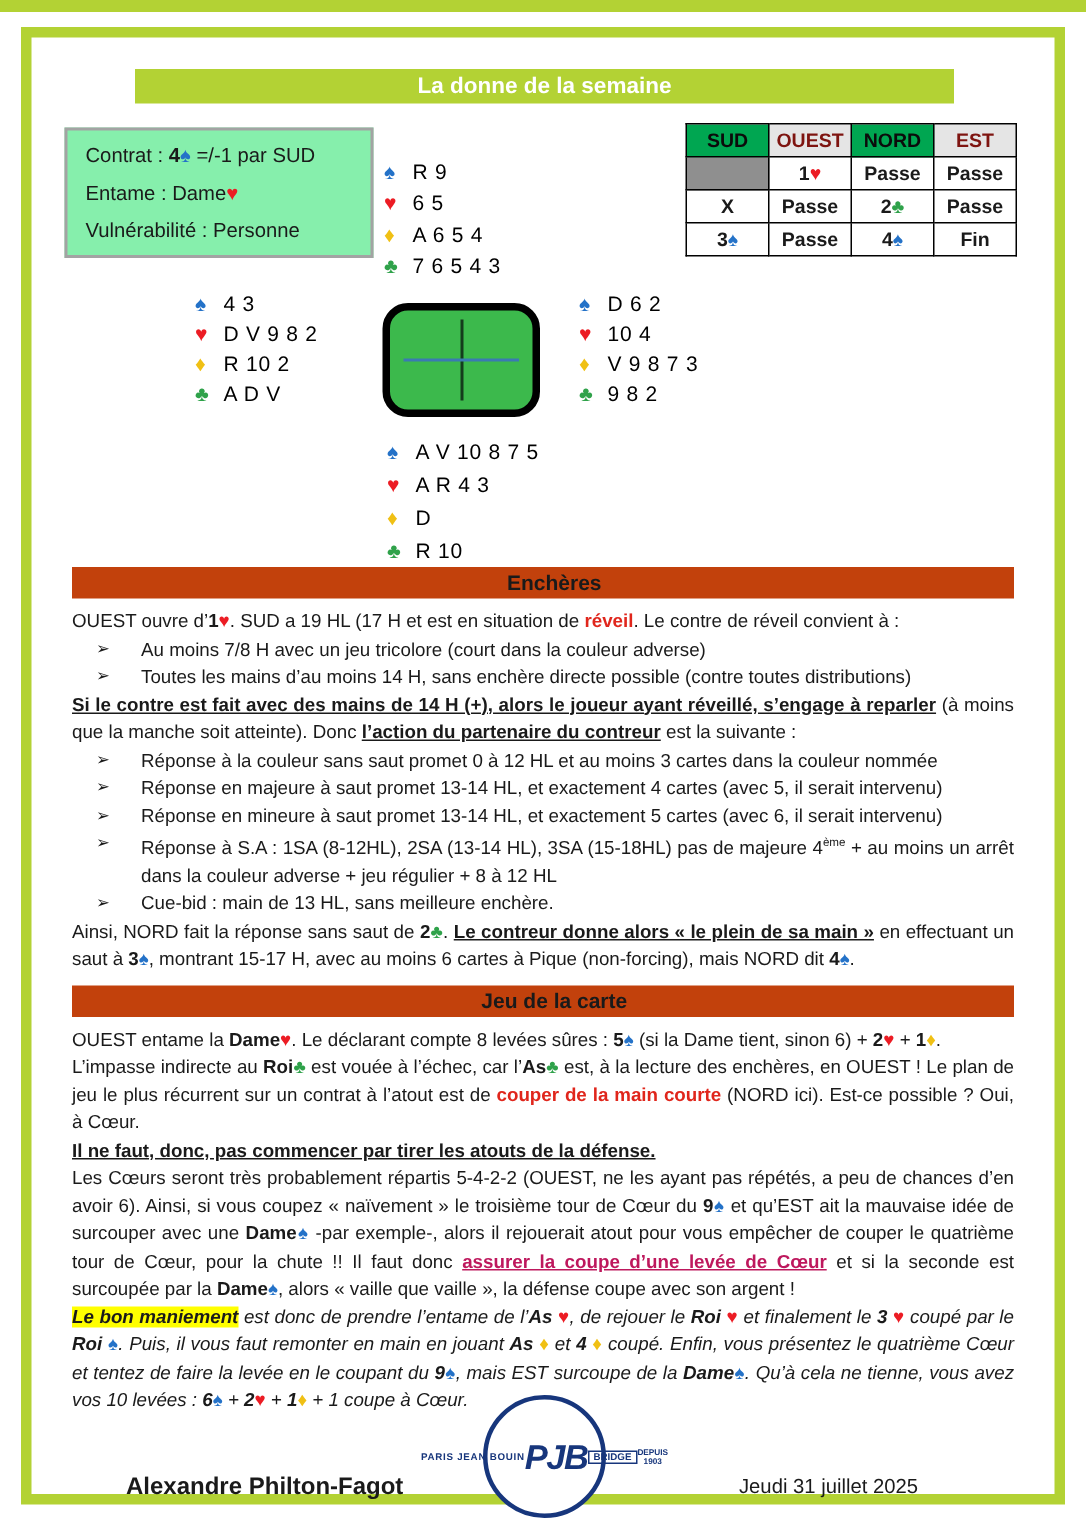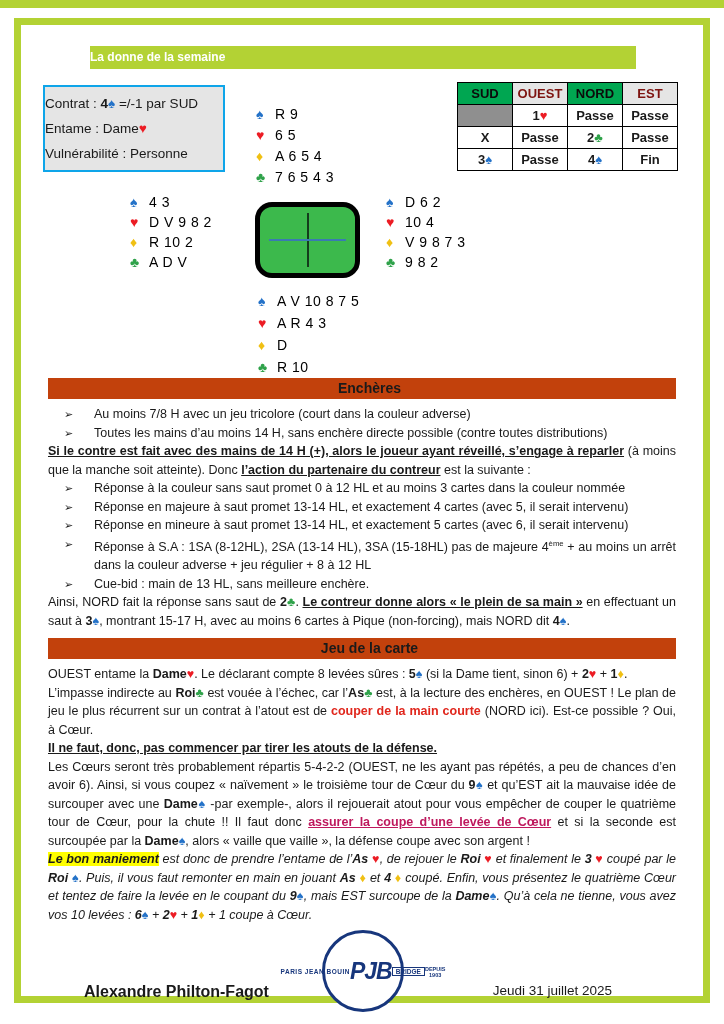--- a/index.html
+++ b/index.html
@@ -4,24 +4,24 @@
 <style>
   html,body{margin:0;padding:0;}
   body{
     width:724px;height:1024px;position:relative;background:#fff;overflow:hidden;
     font-family:"Liberation Sans","DejaVu Sans",sans-serif;color:#1a1a1a;
   }
   .top-strip{position:absolute;left:0;top:0;width:724px;height:8px;background:#b3d234;}
   .frame{position:absolute;left:14px;top:18px;width:696px;height:985px;
     border:7px solid #b3d234;box-sizing:border-box;}
   .title-bar{position:absolute;left:90px;top:46px;width:546px;height:23px;background:#b3d234;
-    color:#fff;font-weight:bold;font-size:12px;text-align:left;line-height:23px;}
-  
-  .contract-box{position:absolute;left:43px;top:85px;width:178px;border:2px solid #0ea5e9;
-    padding:4px 0;font-size:13.5px;line-height:25px;background:#e5e5e5;}
+    color:#fff;font-weight:bold;font-size:15px;text-align:center;line-height:23px;}
+  
+  .contract-box{position:absolute;left:43px;top:85px;width:178px;border:2px solid #a3a3a3;
+    padding:4px 12px;font-size:13.5px;line-height:25px;background:#86efac;}
   
   .bidding{position:absolute;left:457px;top:82px;border-collapse:collapse;font-size:13px;background:#fff;}
   .bidding th,.bidding td{border:1.6px solid #000;width:54px;height:21px;text-align:center;
     padding:0;font-weight:bold;margin-top:12px;}
   .bidding th.h-green{background:#00a651;color:#0b0b0b;}
   .bidding th.h-red{background:#e5e5e5;color:#7e1410;}
   .bidding td.gray{background:#8f8f8f;}
   
   .hand{position:absolute;font-size:14px;line-height:21px;letter-spacing:0.5px;white-space:nowrap;color:#000;}
   .hand .suit{display:inline-block;width:19px;font-weight:bold;letter-spacing:0;}
@@ -142,20 +142,21 @@
 
 <div class="table-graphic">
   <div class="tg-v"></div>
   <div class="tg-h"></div>
 </div>
 
 <div class="content">
 
   <div class="section-bar">Enchères</div>
 
+  <div class="para"><span class="s-n">OUEST ouvre d’</span><span class="s-b">1</span><span class="s-he">♥</span><span class="s-n">. SUD a 19 HL (17 H et est en situation de </span><span class="s-rb">réveil</span><span class="s-n">. Le contre de réveil convient à :</span></div>
 
   <div class="bullet">
     <span class="arrow">➢</span>
     <div class="btext"><span class="s-n">Au moins 7/8 H avec un jeu tricolore (court dans la couleur adverse)</span></div>
   </div>
   <div class="bullet">
     <span class="arrow">➢</span>
     <div class="btext"><span class="s-n">Toutes les mains d’au moins 14 H, sans enchère directe possible (contre toutes distributions)</span></div>
   </div>
 

